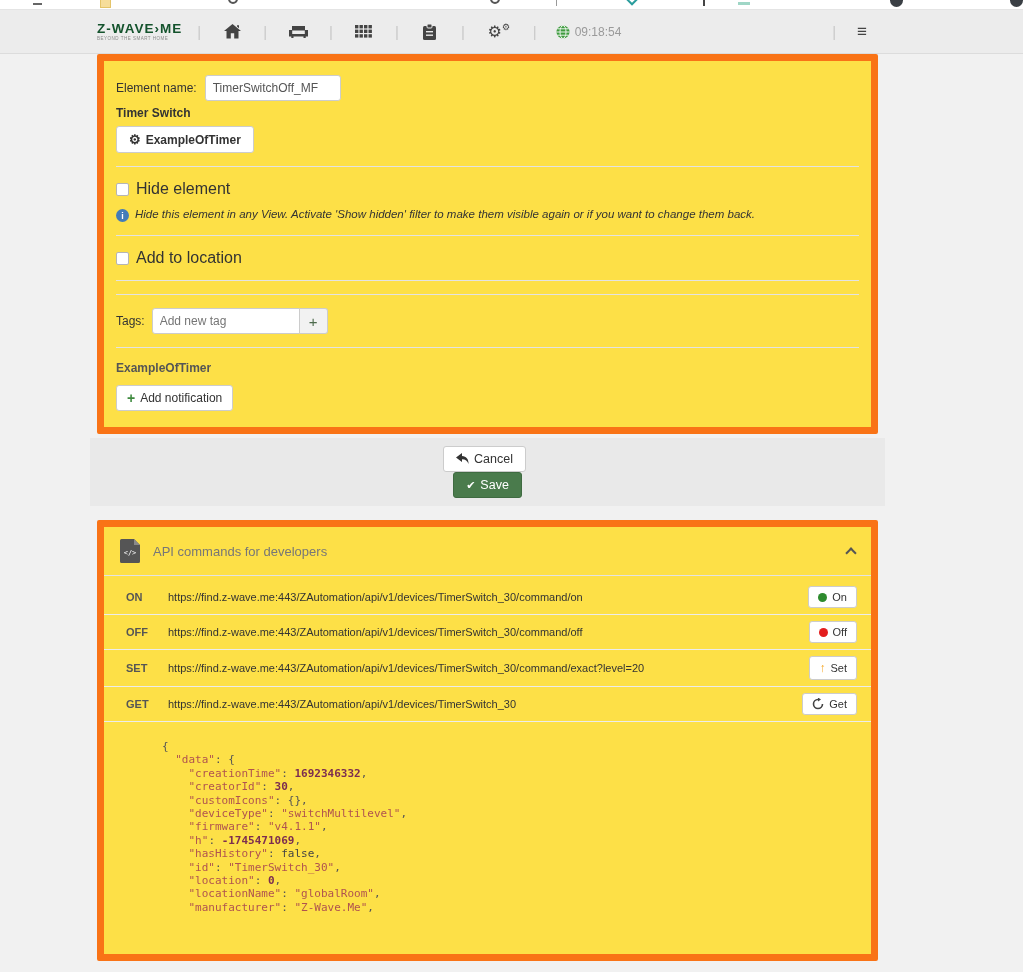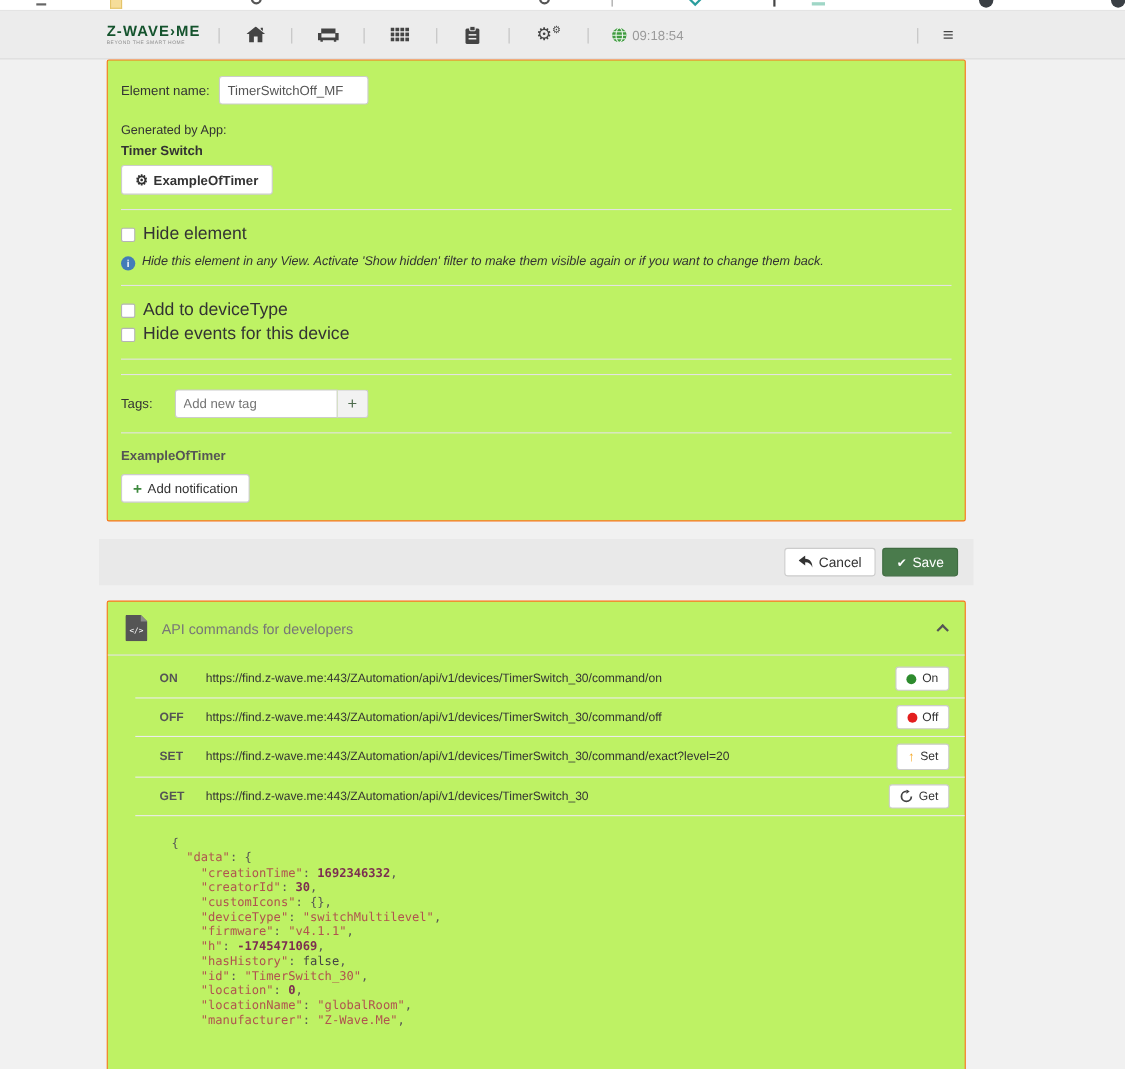--- a/index.html
+++ b/index.html
@@ -20,21 +20,21 @@
   .nav-icon svg { display:block; }
   .nav-icons { display:flex; align-items:center; }
   .nav-icons .nav-icon { margin:0 6px; }
   .nav-time { display:flex; align-items:center; color:#9a9a9a; font-size:12px; margin-left:4px; }
   .nav-time svg { margin-right:5px; }
   .nav-right { margin-left:auto; margin-right:150px; display:flex; align-items:center; }
   .hamburger { font-size:17px; color:#444; cursor:pointer; padding:2px 6px; }
   
   .content { margin-left:90px; width:795px; }
   .page-title { font-size:13px; color:#666; padding:9px 0 7px 0; }
-  .card { background:#bef264; border:1px solid #f97316; border-radius:2px; }
+  .card { background:#fde047; border:7px solid #f97316; border-radius:2px; }
   .card1 { margin-left:7px; width:781px; padding:14px 12px 16px 12px; }
   .row-flex { display:flex; align-items:center; }
   .lbl { font-size:12px; color:#333; }
   .text-input { border:1px solid #ccc; border-radius:3px; font-size:12px; color:#555;
     padding:4px 7px; height:26px; outline:none; font-family:"Liberation Sans",sans-serif; }
   .name-input { width:136px; margin-left:8px; }
   .gen-label { font-size:11.5px; color:#333; margin-top:18px; }
   .app-name { font-size:12px; font-weight:bold; color:#333; margin-top:5px; }
   .btn { display:inline-flex; align-items:center; background:#fff; border:1px solid #ccc;
     border-radius:3px; font-size:12px; color:#333; padding:4px 10px; cursor:pointer;
@@ -47,43 +47,43 @@
     border-radius:2px; margin-right:7px; cursor:pointer; flex:0 0 auto; }
   .chk-label { font-size:16px; color:#333; }
   .info-row { display:flex; align-items:flex-start; margin-top:10px; }
   .info-icon { width:13px; height:13px; border-radius:50%; background:#437cb8; color:#fff;
     font-size:9px; font-weight:bold; display:inline-flex; align-items:center; justify-content:center;
     margin-right:6px; margin-top:1px; flex:0 0 auto; font-style:normal; }
   .info-text { font-size:11.5px; font-style:italic; color:#333; }
   .room-btn { margin-left:8px; padding:5px 10px; }
   .caret { width:0; height:0; border-left:4px solid transparent; border-right:4px solid transparent;
     border-top:4px solid #333; margin-left:7px; display:inline-block; }
-  .tags-input { width:148px; margin-left:20px; border-radius:3px 0 0 3px; }
+  .tags-input { width:148px; margin-left:7px; border-radius:3px 0 0 3px; }
   .plus-btn { height:26px; border:1px solid #ccc; border-left:none; border-radius:0 3px 3px 0;
     background:#f2f2f2; color:#4d6b4d; font-size:15px; width:28px; display:inline-flex;
     align-items:center; justify-content:center; cursor:pointer; }
   .section-heading { font-size:12px; font-weight:bold; color:#555; margin:6px 0 10px 0; }
   .plus-green { color:#3f8a3f; font-weight:bold; font-size:14px; margin-right:5px; }
   
   .form-footer { width:795px; background:#e9e9e9; padding:8px 14px; display:flex;
-    justify-content:flex-end; align-items:center; margin-top:16px; }
+    justify-content:flex-end; align-items:center; margin-top:4px;flex-direction:column; }
   .cancel-btn { margin-right:6px; padding:5px 12px; font-size:12.5px; }
   .cancel-btn svg { margin-right:5px; }
   .save-btn { background:#4a7b4c; border:1px solid #3f6b41; color:#fff; padding:5px 12px;
     font-size:12.5px; display:inline-flex; align-items:center; cursor:pointer; border-radius:3px;
     font-family:"Liberation Sans",sans-serif; }
   .save-check { font-size:11px; margin-right:5px; }
   
   .card2 { margin-left:7px; width:781px; margin-top:14px; padding-bottom:40px; }
   .api-header { display:flex; align-items:center; padding:12px 16px; border-bottom:1px solid #e3e3e3;
     cursor:pointer; }
   .api-title { font-size:13px; color:#777; margin-left:13px; }
   .chevron-up { margin-left:auto; width:8px; height:8px; border-left:2px solid #555;
     border-top:2px solid #555; transform:rotate(45deg); margin-top:4px; }
-  .api-rows { padding:4px 0 4px 0;margin-left:25px; }
+  .api-rows { padding:4px 0 4px 0; }
   .api-row { display:flex; align-items:center; padding:6px 14px 6px 22px;
     border-bottom:1px solid #ececec; min-height:33px; }
   .api-method { font-size:11px; font-weight:600; color:#555; width:42px; flex:0 0 auto; }
   .api-url { font-size:11px; color:#333; flex:1; }
   .api-btn { display:inline-flex; align-items:center; background:#fff; border:1px solid #ccc;
     border-radius:3px; font-size:11px; color:#333; padding:4px 9px; cursor:pointer;
     font-family:"Liberation Sans",sans-serif; }
   .api-btn .dot { width:9px; height:9px; border-radius:50%; display:inline-block; margin-right:5px; }
   .api-btn .up-arrow { color:#f5a623; font-weight:bold; margin-right:5px; font-size:12px; }
   .api-btn svg { margin-right:5px; }
@@ -181,21 +181,20 @@
   </div>
 </div>
 
 <div class="content">
 
   <div class="card card1">
     <div class="row-flex">
       <span class="lbl">Element name:</span>
       <input class="text-input name-input" value="TimerSwitchOff_MF" style="">
     </div>
-    <div class="gen-label">Generated by App:</div>
     <div class="app-name">Timer Switch</div>
     <button class="btn app-btn">
       <span class="gear-glyph">⚙</span>
       <span>ExampleOfTimer</span>
     </button>
 
     <hr class="div">
 
     <div class="chk-row">
       <span class="checkbox"></span>
@@ -203,25 +202,21 @@
     </div>
     <div class="info-row">
       <span class="info-icon">i</span>
       <span class="info-text">Hide this element in any View. Activate 'Show hidden' filter to make them visible again or if you want to change them back.</span>
     </div>
 
     <hr class="div">
 
     <div class="chk-row">
       <span class="checkbox"></span>
-      <span class="chk-label">Add to deviceType</span>
-    </div>
-    <div class="chk-row">
-      <span class="checkbox"></span>
-      <span class="chk-label">Hide events for this device</span>
+      <span class="chk-label">Add to location</span>
     </div>
 
     <hr class="div">
 
 
     <hr class="div">
 
     <div class="row-flex" style="margin:6px 0;">
       <span class="lbl">Tags:</span>
       <input class="text-input tags-input" placeholder="Add new tag" style="">

